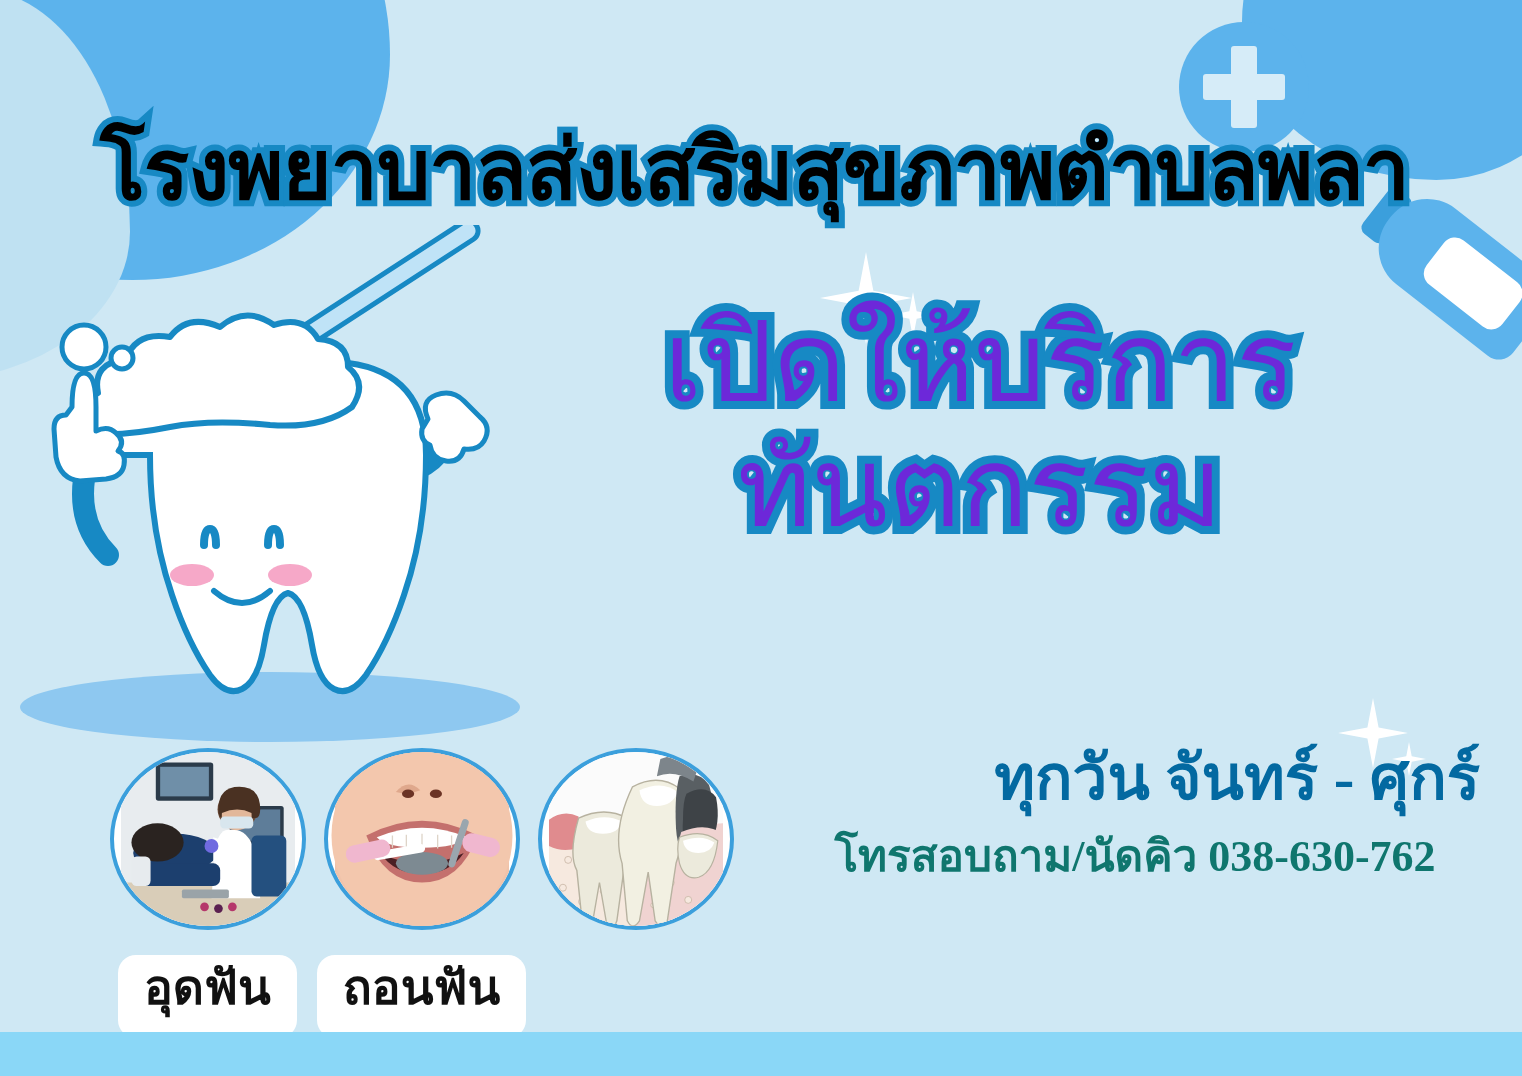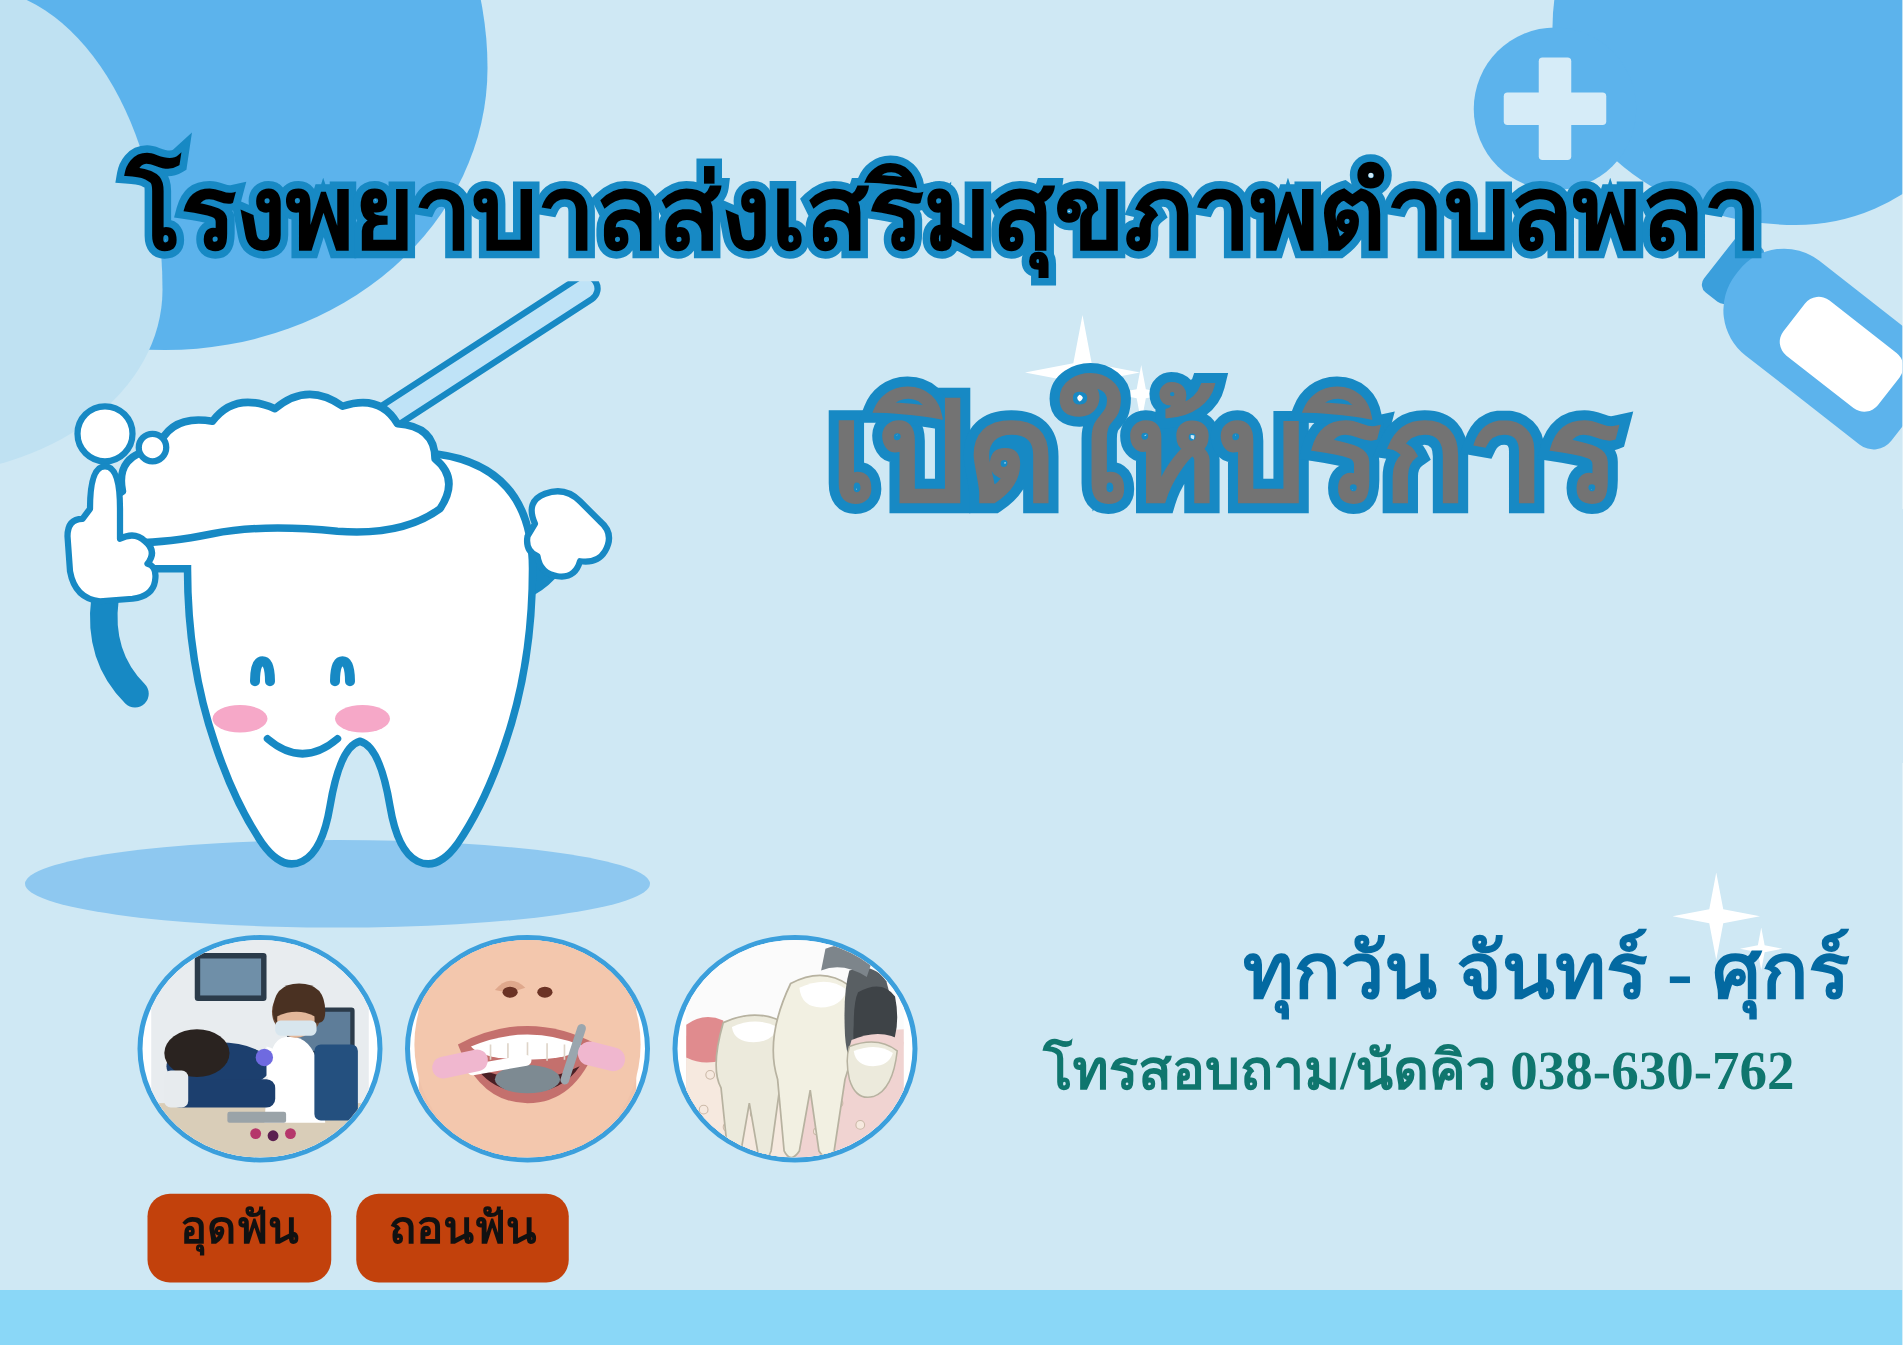--- a/index.html
+++ b/index.html
@@ -91,22 +91,22 @@
     paint-order:stroke fill;
     white-space:nowrap;
   }
   .title-block {
     position:absolute; left:560px; top:300px;
     width:840px;
     text-align:center;
   }
   .title-line {
     font-size:112px; line-height:1.12;
-    font-weight:bold;
-    color:#737373;
+    font-weight:normal;
+    color:#6d28d9;
     -webkit-text-stroke:16px #1789c4;
     paint-order:stroke fill;
     white-space:nowrap;
   }
 
   
   .sparkle {
     position:absolute;
     background:#ffffff;
     clip-path:polygon(50% 0%, 58% 42%, 100% 50%, 58% 58%, 50% 100%, 42% 58%, 0% 50%, 42% 42%);
@@ -133,24 +133,24 @@
     border:4px solid #3b9fdc;
     overflow:hidden;
     background:#ffffff;
     position:relative;
   }
   .photo-circle svg { display:block; width:100%; height:100%; }
 
   
   .pill-row { position:absolute; left:118px; top:955px; display:flex; gap:20px; }
   .pill {
-    background:#c2410c;
+    background:#ffffff;
     border-radius:18px;
     padding:9px 26px 26px 26px;
-    font-size:36px;
+    font-size:48px;
     line-height:1;
     font-weight:bold;
     color:#111111;
     font-family:"Liberation Serif", serif;
     white-space:nowrap;
   }
 
   
   .info-block {
     position:absolute; right:42px; top:744px;
@@ -197,20 +197,21 @@
 
   <div class="headline">โรงพยาบาลส่งเสริมสุขภาพตำบลพลา</div>
 
   <div class="sparkle sp1"></div>
   <div class="sparkle sp2"></div>
   <div class="sparkle sp3"></div>
   <div class="sparkle sp4"></div>
 
   <div class="title-block">
     <div class="title-line">เปิดให้บริการ</div>
+    <div class="title-line">ทันตกรรม</div>
   </div>
 
   <div class="tooth-shadow"></div>
 
   <div class="mascot">
     <svg viewBox="0 0 530 500" xmlns="http://www.w3.org/2000/svg">
 
       <g transform="rotate(-33 300 120)">
         <rect x="268" y="96" width="230" height="20" rx="10" fill="#bfe3f7" stroke="#1789c4" stroke-width="5"></rect>
         <path d="M150 90 h120 v32 h-120 l-10 -16 z" fill="#ffffff" stroke="#1789c4" stroke-width="5" stroke-linejoin="round"></path>

